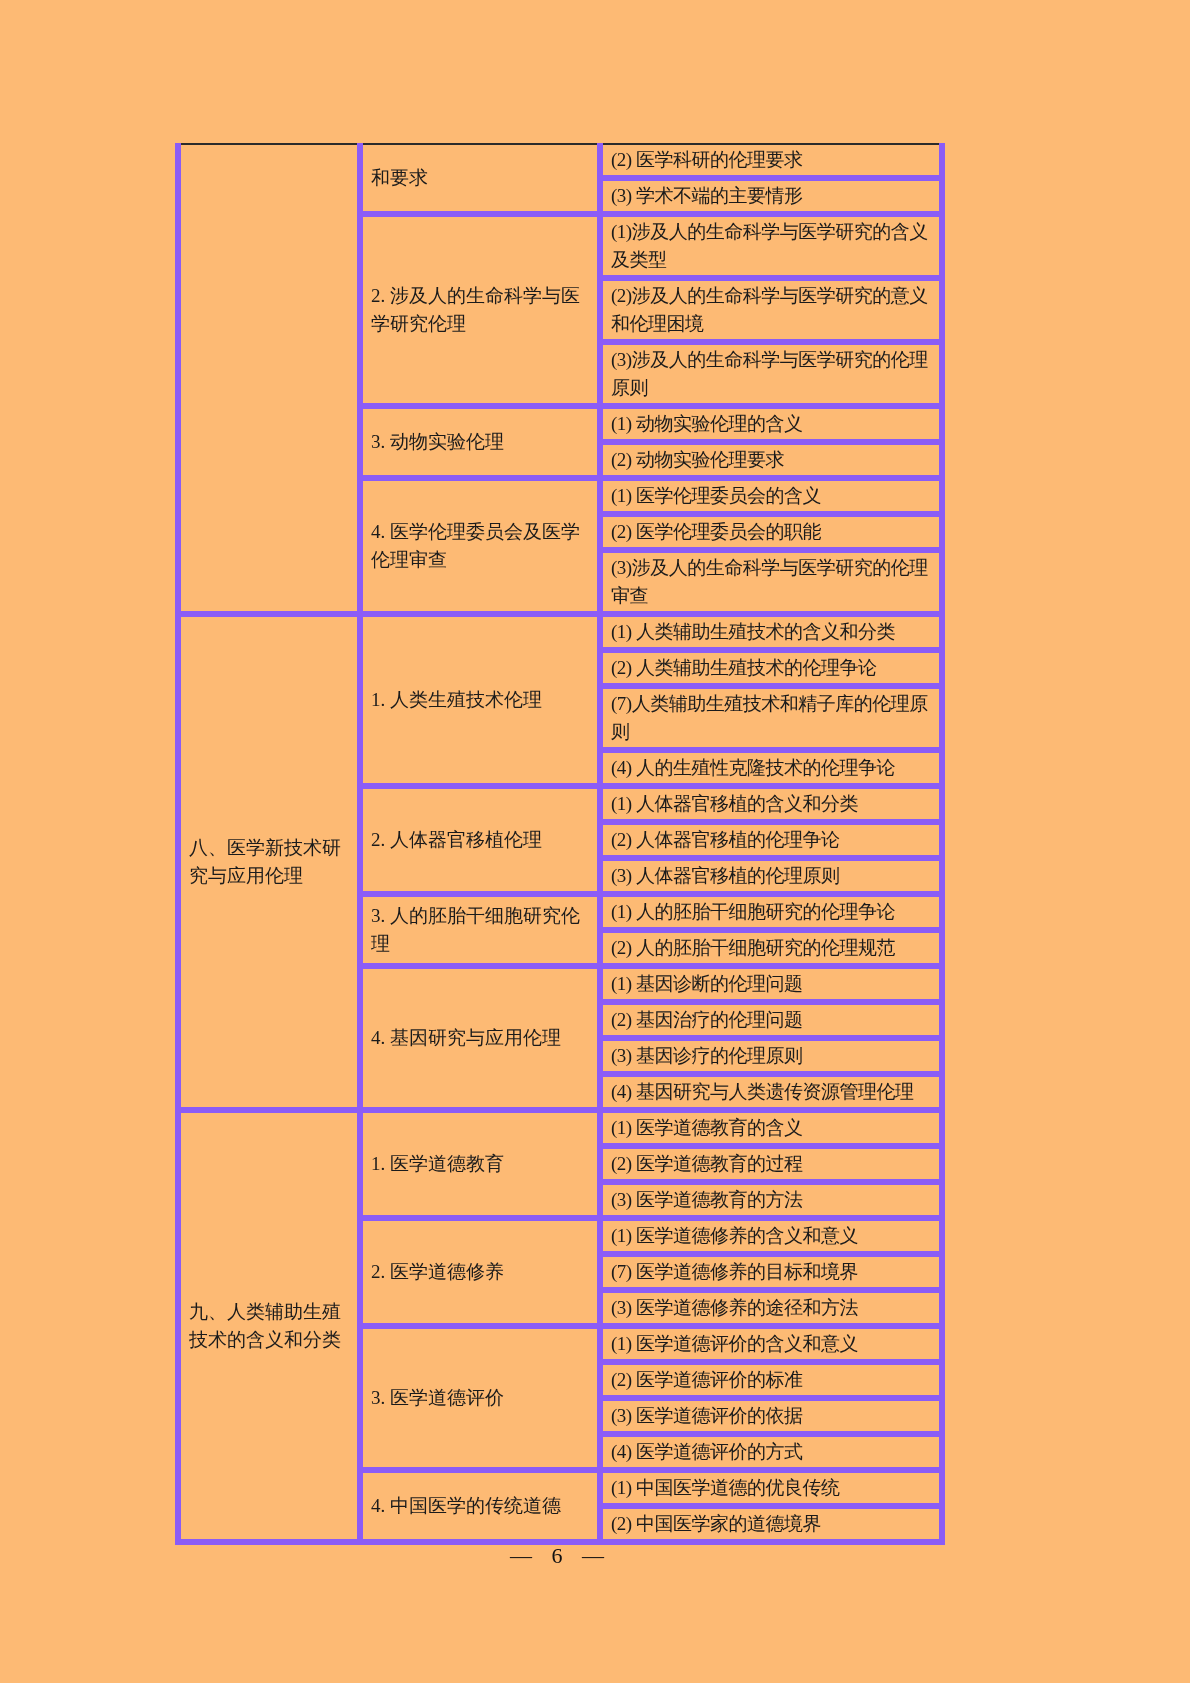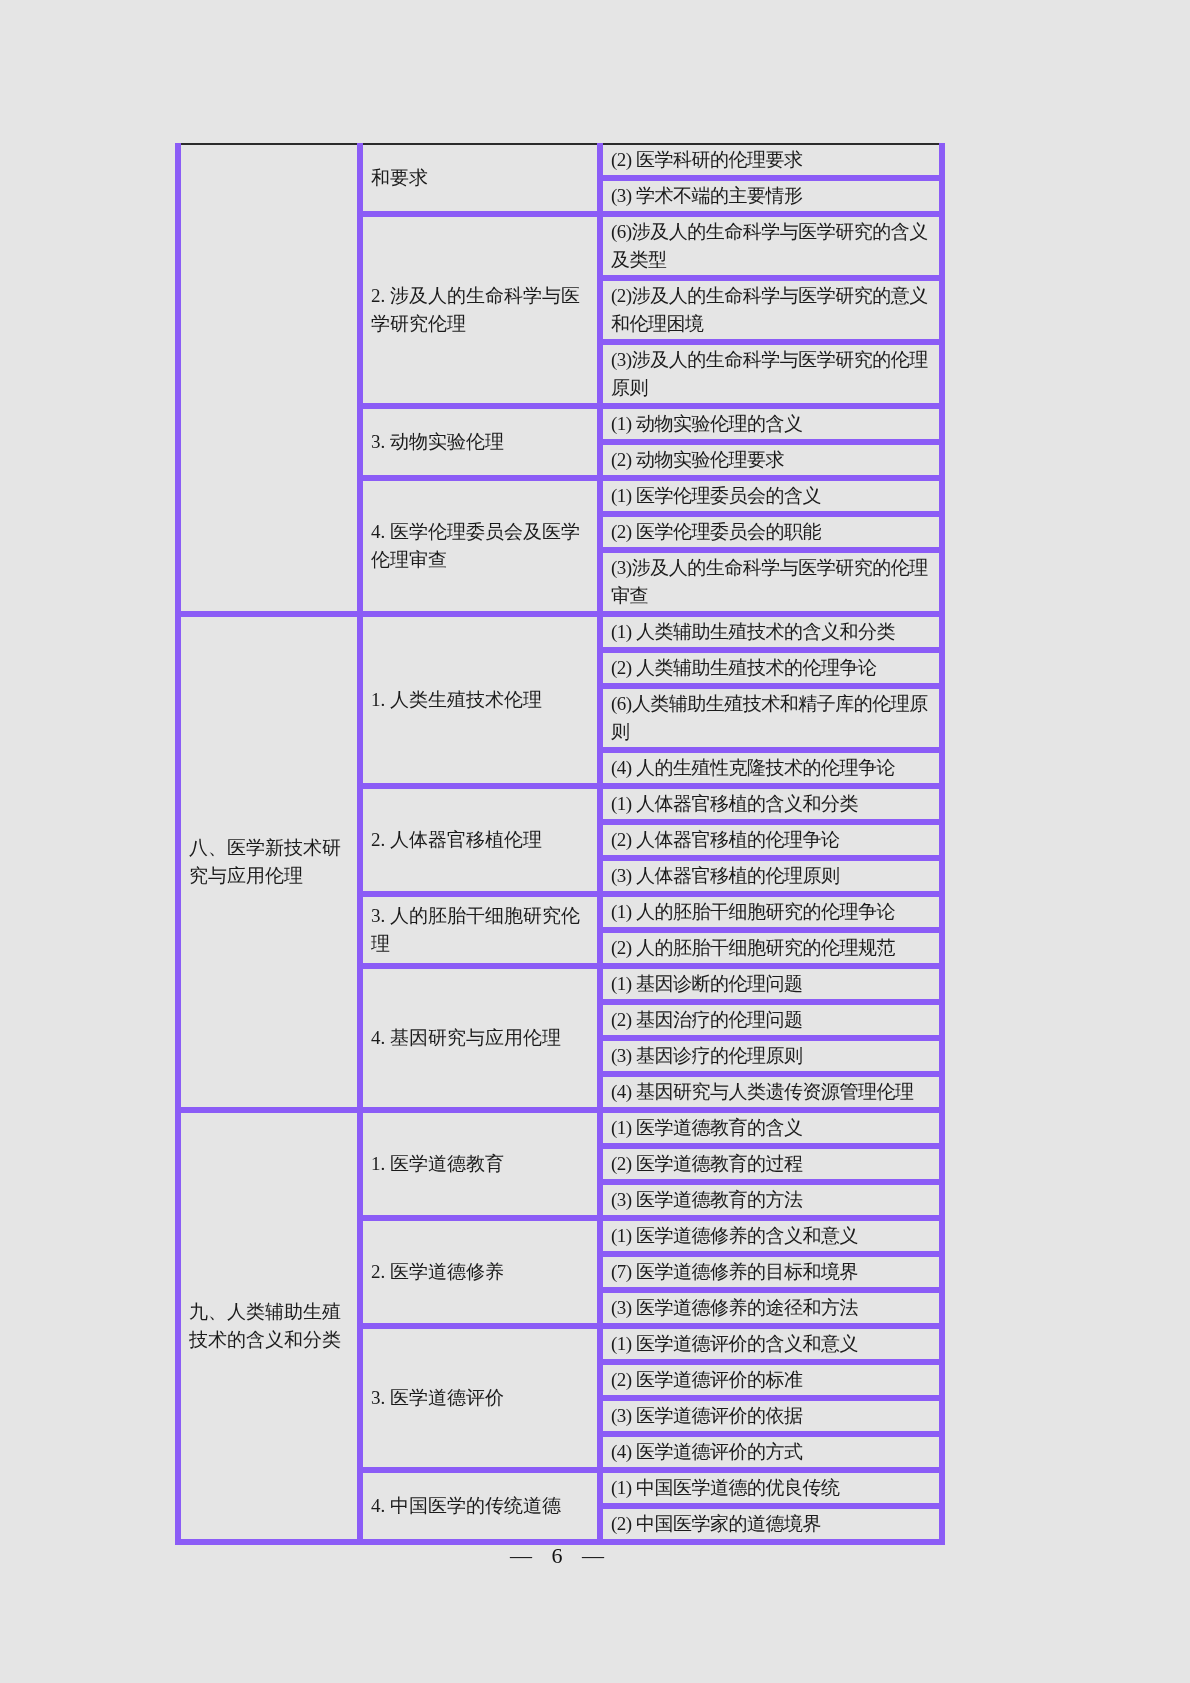--- a/index.html
+++ b/index.html
@@ -4,21 +4,21 @@
 <style>
   html, body {
     margin: 0;
     padding: 0;
     background: #ffffff;
   }
   .page {
     position: relative;
     width: 1190px;
     height: 1683px;
-    background: #e5e5e5;
+    background: #fdba74;
     font-family: "Liberation Serif", "DejaVu Serif", serif;
     color: #1b1b1b;
     overflow: hidden;
   }
   table.syllabus {
     position: absolute;
     left: 175px;
     top: 143px;
     width: 764px;
     border-collapse: collapse;
@@ -84,21 +84,21 @@
         <tr class="group-start">
           <td class="col-left" rowspan="10"></td>
           <td class="col-mid valign-top" rowspan="2">和要求</td>
           <td class="col-right">(2) 医学科研的伦理要求</td>
         </tr>
         <tr>
           <td class="col-right">(3) 学术不端的主要情形</td>
         </tr>
         <tr class="group-start">
           <td class="col-mid" rowspan="3">2. 涉及人的生命科学与医学研究伦理</td>
-          <td class="col-right">(6)涉及人的生命科学与医学研究的含义及类型</td>
+          <td class="col-right">(1)涉及人的生命科学与医学研究的含义及类型</td>
         </tr>
         <tr>
           <td class="col-right">(2)涉及人的生命科学与医学研究的意义和伦理困境</td>
         </tr>
         <tr>
           <td class="col-right">(3)涉及人的生命科学与医学研究的伦理原则</td>
         </tr>
         <tr class="group-start">
           <td class="col-mid" rowspan="2">3. 动物实验伦理</td>
           <td class="col-right">(1) 动物实验伦理的含义</td>
@@ -118,21 +118,21 @@
         </tr>
         <tr class="group-start section-start">
           <td class="col-left" rowspan="13">八、医学新技术研究与应用伦理</td>
           <td class="col-mid" rowspan="4">1. 人类生殖技术伦理</td>
           <td class="col-right">(1) 人类辅助生殖技术的含义和分类</td>
         </tr>
         <tr>
           <td class="col-right">(2) 人类辅助生殖技术的伦理争论</td>
         </tr>
         <tr>
-          <td class="col-right">(6)人类辅助生殖技术和精子库的伦理原则</td>
+          <td class="col-right">(7)人类辅助生殖技术和精子库的伦理原则</td>
         </tr>
         <tr>
           <td class="col-right">(4) 人的生殖性克隆技术的伦理争论</td>
         </tr>
         <tr class="group-start">
           <td class="col-mid" rowspan="3">2. 人体器官移植伦理</td>
           <td class="col-right">(1) 人体器官移植的含义和分类</td>
         </tr>
         <tr>
           <td class="col-right">(2) 人体器官移植的伦理争论</td>

